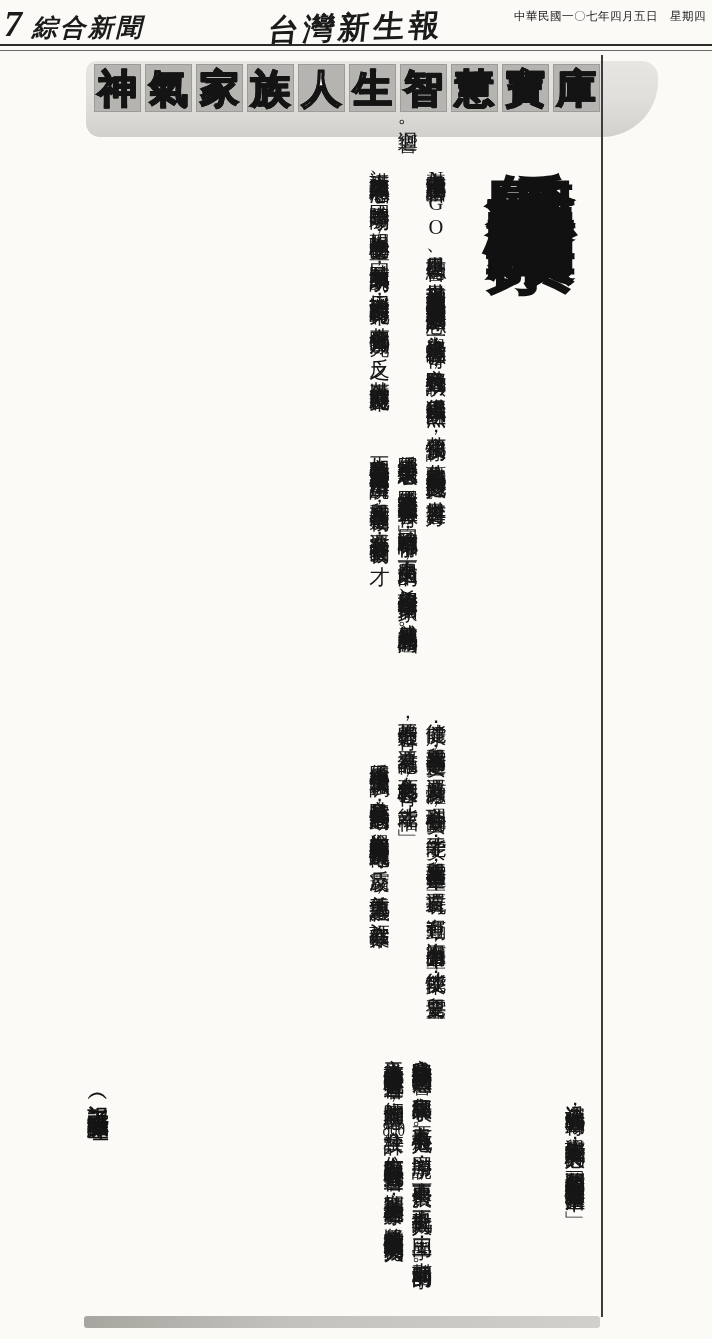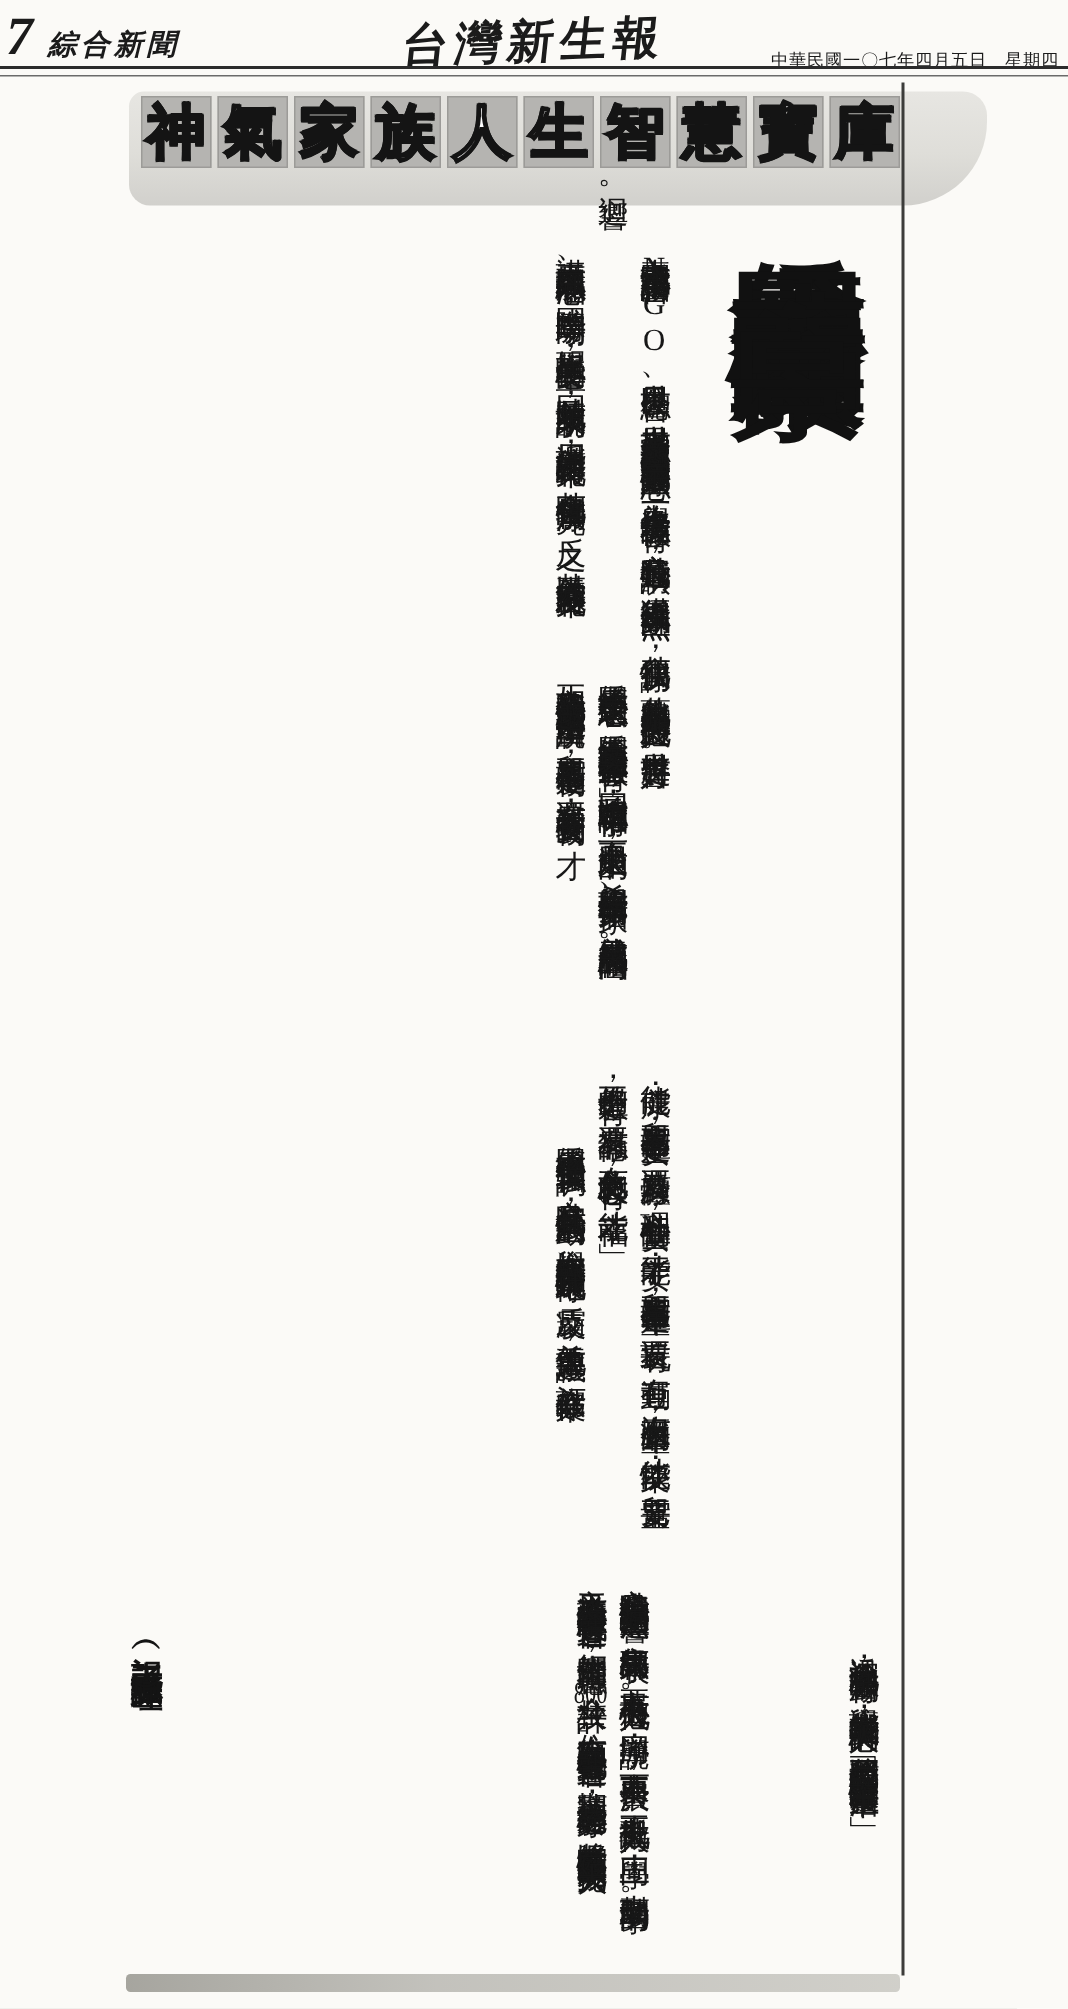--- a/index.html
+++ b/index.html
@@ -6,26 +6,26 @@
   .page{
     position:relative; width:712px; height:1339px; margin:0 auto;
     background:#fbfaf7; overflow:hidden;
     font-family:"Liberation Serif","DejaVu Serif",serif;
     color:#1b1b1b;
   }
   
   .hdr{position:absolute; left:0; top:4px; width:712px; height:38px;}
   .hdr-left{position:absolute; left:4px; top:2px; display:flex; align-items:baseline;}
   .page-no{font-size:36px; font-weight:bold; font-style:italic; line-height:1; margin-right:10px;}
-  .section-name{font-size:19px; font-weight:bold; font-style:italic; letter-spacing:3px;}
+  .section-name{font-size:25px; font-weight:bold; font-style:italic; letter-spacing:3px;}
   .masthead{
     position:absolute; left:50%; top:3px; transform:translateX(-50%) skewX(-8deg) rotate(-2deg);
     font-size:31px; font-weight:bold; letter-spacing:4px; white-space:nowrap;
   }
-  .date-line{position:absolute; right:6px; top:29px; font-size:11.5px; letter-spacing:0.5px; white-space:nowrap;}
+  .date-line{position:absolute; right:6px; top:5px; font-size:11.5px; letter-spacing:0.5px; white-space:nowrap;}
   .double-rule{position:absolute; left:0; top:44px; width:712px; height:4px;
     border-top:2px solid #2b2b2b; border-bottom:1px solid #6a6a6a;}
   
   .banner-bg{position:absolute; left:86px; top:61px; width:572px; height:76px;
     background:linear-gradient(180deg,#e6e5e1 0%,#dddcd7 55%,#cfceca 100%);
     border-radius:10px 16px 56px 14px; opacity:.95;}
   .banner-row{position:absolute; left:94px; top:64px; display:flex; gap:4px;}
   .banner-cell{width:45px; height:46px; background:#b5b4b1; border:1px solid #9c9b98;
     display:flex; align-items:center; justify-content:center;}
   .banner-cell span{

